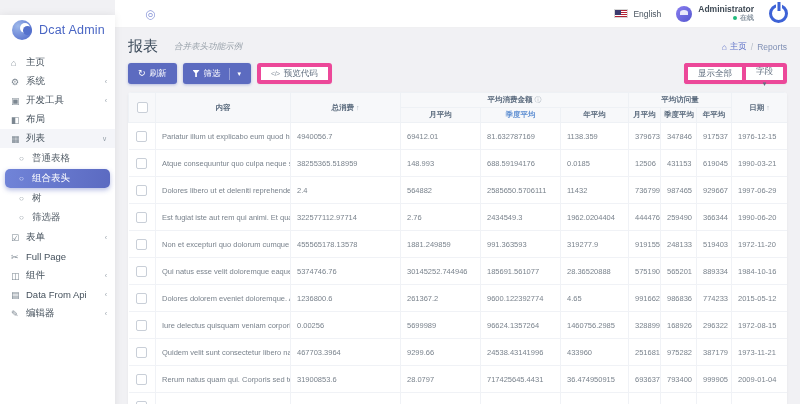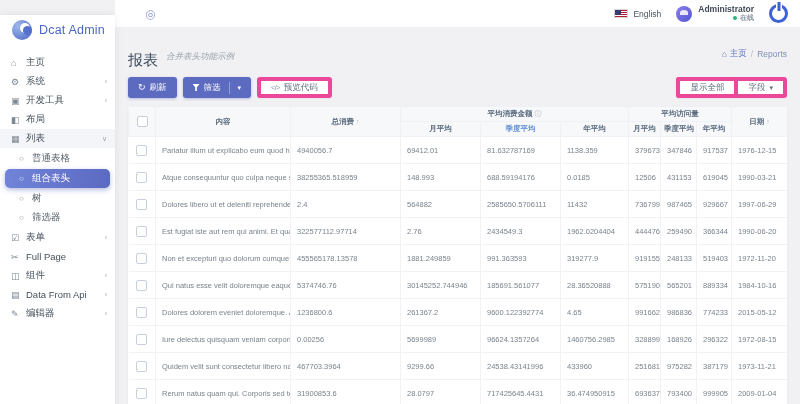--- a/index.html
+++ b/index.html
@@ -55,21 +55,21 @@
   .dot { width:4px; height:4px; border-radius:50%; background:#21ba7c; display:inline-block; }
   .power { width:19px; height:19px; border:3px solid #3d62d6; border-radius:50%; position:relative;
     cursor:pointer; flex:none; }
   .power::after { content:""; position:absolute; left:50%; top:-5px; transform:translateX(-50%);
     width:3px; height:9px; background:#3d62d6; box-shadow:0 0 0 1.5px #fff; }
 
   
   main { position:absolute; left:115px; top:28px; width:685px; height:376px;
     padding:9px 13px 0; background:#f1f1f4; }
   .page-head { display:flex; justify-content:space-between; align-items:center; margin-bottom:7px; }
-  .titles { display:flex; align-items:flex-start; gap:8px;margin-top:14px; }
+  .titles { display:flex; align-items:center; gap:16px; }
   .titles h1 { font-size:15px; font-weight:500; color:#3b4a5a; }
   .subtitle { font-size:8.5px; color:#98a1aa;font-style:italic; }
   .breadcrumb { font-size:8.5px; color:#8d97ab; display:flex; align-items:center; gap:4px; }
   .bc-home { color:#5e72c8; text-decoration:none; cursor:pointer; display:flex; align-items:center; gap:3px; }
   .bc-sep { color:#b5bcc6; }
   .bc-cur { color:#7f8fb4; }
 
   
   .toolbar { display:flex; justify-content:space-between; align-items:center; margin-bottom:8px; }
   .tools-left { display:flex; gap:6px; }
@@ -81,21 +81,21 @@
     box-shadow:0 1px 2px rgba(0,0,0,.04); }
   .refresh-ic { font-size:9px; }
   .funnel { width:7px; height:7px; background:#fff; flex:none;
     clip-path:polygon(0 0,100% 0,62% 45%,62% 100%,38% 100%,38% 45%); }
   .vdiv { width:1px; height:12px; background:rgba(255,255,255,.35); margin:0 4px; }
   .caret { font-size:7px; }
   .code-ic { font-size:7px; color:#8a94a0; letter-spacing:-.5px; }
   .btn-group { display:flex; }
   .btn-group .btn { border-radius:0; }
   .btn-group .btn:first-child { border-radius:3px 0 0 3px; border-right:none; }
-  .btn-group .btn:last-child { border-radius:0 3px 3px 0; }
+  .btn-group .btn:last-child { border-radius:0 3px 3px 0;flex-direction:column; }
 
   
   .card { background:#fff; border-radius:4px 4px 0 0; box-shadow:0 1px 3px rgba(0,0,0,.05);
     overflow:hidden; }
   table { width:100%; border-collapse:collapse; table-layout:fixed; }
   th { background:#f7f8fa; color:#5b6b7e; font-weight:600; font-size:7.5px;
     border:1px solid #eef1f5; height:15px; padding:0 3px; white-space:nowrap; overflow:hidden;
     text-align:center; }
   th.link { color:#6291d3; cursor:pointer; }
   th.sortable { cursor:pointer; }

